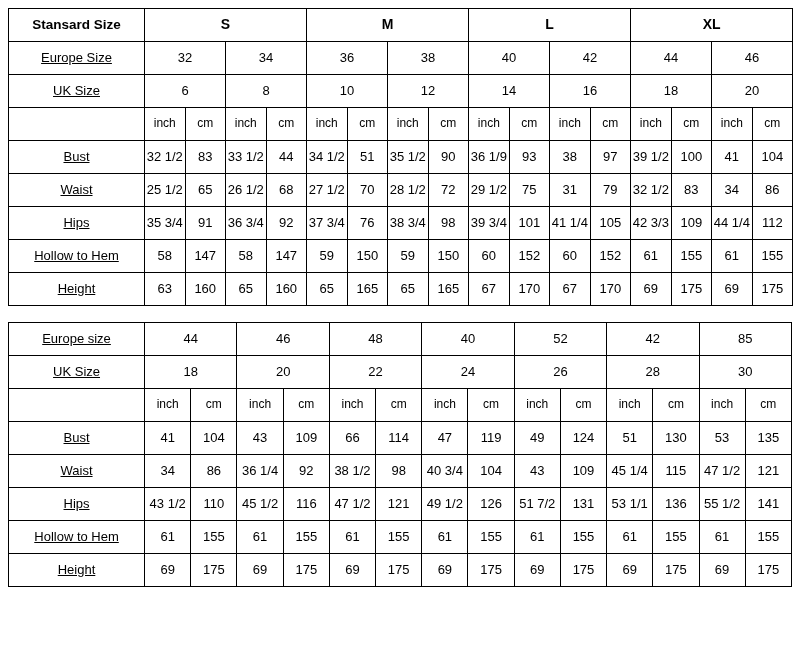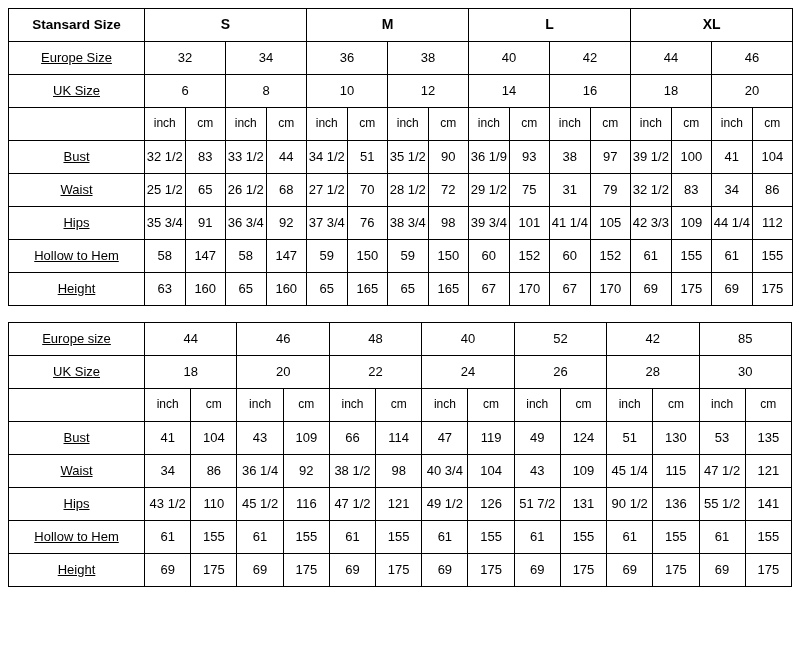--- a/index.html
+++ b/index.html
@@ -344,21 +344,21 @@
         <td>43 1/2</td>
         <td>110</td>
         <td>45 1/2</td>
         <td>116</td>
         <td>47 1/2</td>
         <td>121</td>
         <td>49 1/2</td>
         <td>126</td>
         <td>51 7/2</td>
         <td>131</td>
-        <td>90 1/2</td>
+        <td>53 1/1</td>
         <td>136</td>
         <td>55 1/2</td>
         <td>141</td>
       </tr>
 
       <tr>
         <td class="rowhead">Hollow to Hem</td>
         <td>61</td>
         <td>155</td>
         <td>61</td>

